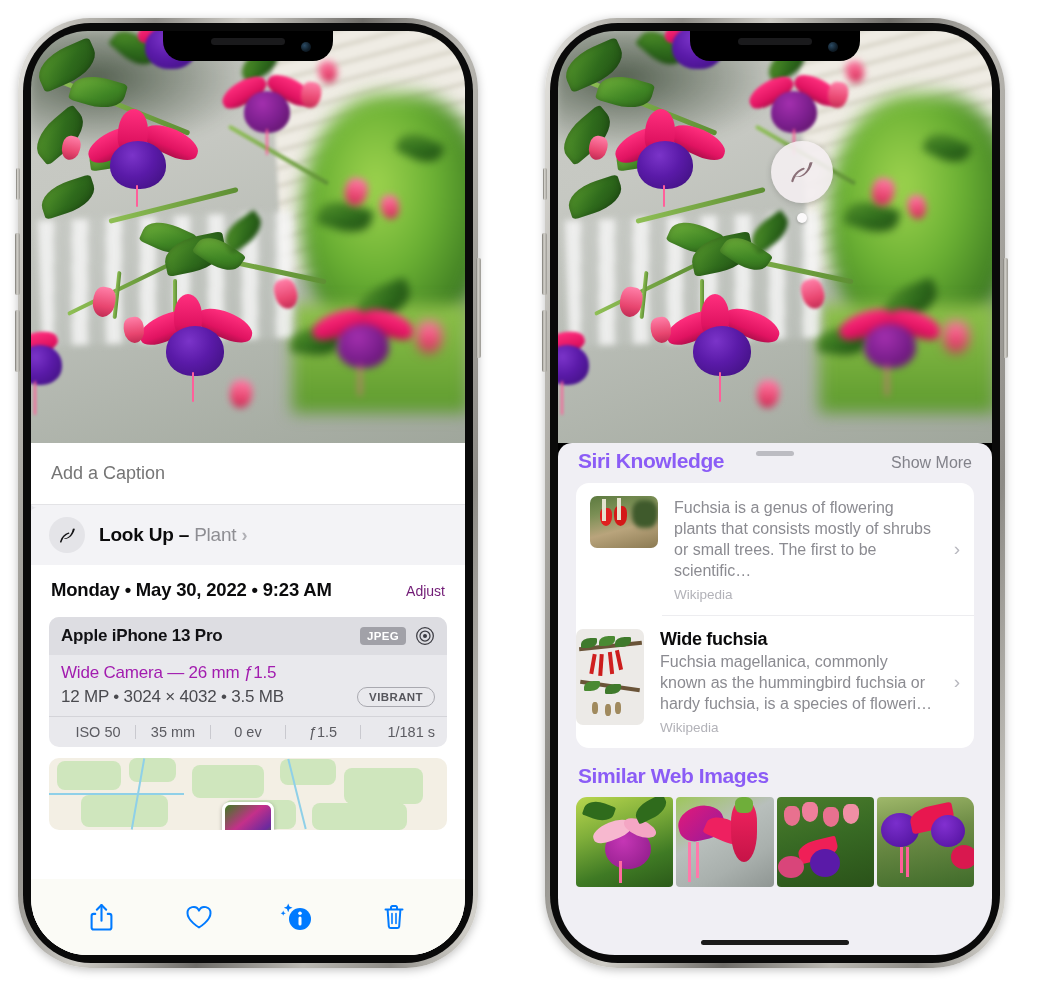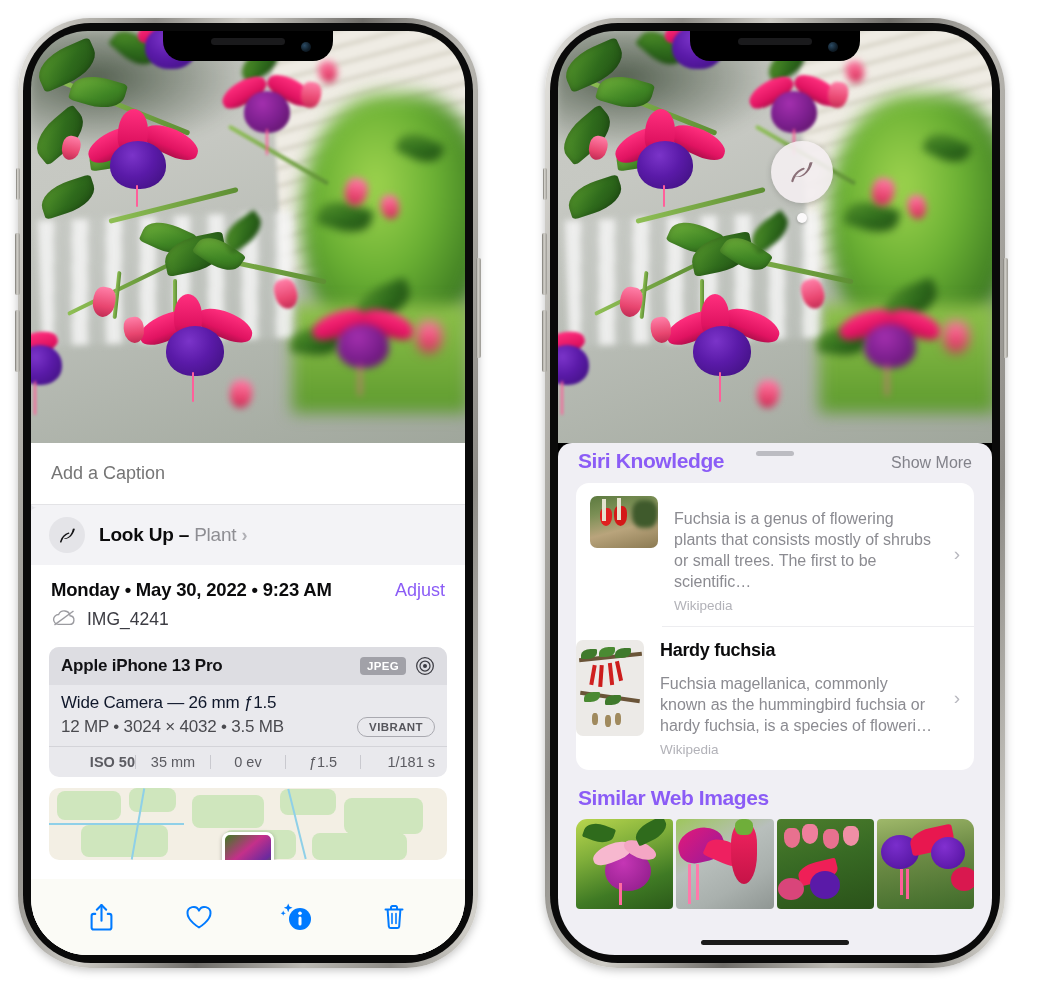--- a/index.html
+++ b/index.html
@@ -114,42 +114,42 @@
   .lookup-badge { position:relative; width:36px; height:36px; border-radius:50%; background:#e4e4e8;
      display:flex; align-items:center; justify-content:center; flex:0 0 auto; }
   .sparkle { position:absolute; left:-10px; top:-7px; color:#e4e4e8; font-size:20px; line-height:1; }
   .lookup-text { margin-left:14px; font-size:19px; font-weight:700; color:#0b0b0c; letter-spacing:-.2px; }
   .lookup-text .sub { font-weight:400; color:#8e8e93; }
   .chev-gray { color:#b0b0b5; font-size:18px; margin-left:5px; font-weight:600; }
 
   .meta-block { padding: 14px 20px 8px; background:#fff; }
   .meta-line1 { display:flex; align-items:baseline; justify-content:space-between; }
   .meta-date { font-size:18.5px; font-weight:700; color:#0b0b0c; letter-spacing:-.2px; }
-  .adjust { font-size:18px; color:#8b5cf6; }
+  .adjust { font-size:14px; color:#701a75; }
   .meta-line2 { display:flex; align-items:center; margin-top:7px; gap:10px; }
   .filename { font-size:17.5px; color:#3c3c43; }
 
   .camera-card { margin: 8px 18px 0; border-radius:10px; overflow:hidden; background:#e9e9ed; }
   .cam-head { display:flex; align-items:center; justify-content:space-between;
      padding: 9px 12px; background:#dddde2; }
   .cam-name { font-size:17px; font-weight:700; color:#111114; letter-spacing:-.2px; }
   .cam-head-right { display:flex; align-items:center; gap:9px; }
   .badge-jpeg { background:#a1a1a8; color:#fff; font-size:11.5px; font-weight:700;
      padding: 3px 7px; border-radius:4px; letter-spacing:.3px; }
   .aperture-ico { width:20px; height:20px; }
   .cam-body { padding: 8px 12px 9px; }
-  .cam-lens { font-size:17px; color:#0f172a; letter-spacing:-.2px; }
+  .cam-lens { font-size:17px; color:#a21caf; letter-spacing:-.2px; }
   .cam-row2 { display:flex; align-items:center; justify-content:space-between; margin-top:4px; }
   .cam-specs { font-size:17px; color:#4a4a4f; letter-spacing:-.2px; }
   .badge-vibrant { border:1px solid #a9a9b0; color:#56565c; font-size:11.5px; font-weight:600;
      padding: 3px 11px; border-radius:10px; letter-spacing:.4px; }
   .exif-row { display:flex; align-items:center; border-top:1px solid #d4d4d9;
      padding: 7px 12px; }
   .exif-cell { flex:1; text-align:center; font-size:14.5px; color:#5b5b61; }
-  .exif-cell:first-child { text-align:right;font-weight:bold; }
+  .exif-cell:first-child { text-align:center; }
   .exif-cell:last-child { text-align:right; }
   .exif-div { width:1px; height:14px; background:#c9c9cf; }
 
   .map-strip { margin: 11px 18px 0; height:72px; border-radius:10px; overflow:hidden; position:relative;
      background:#f3efe4; }
   .map-green { position:absolute; background:#cfe6bd; border-radius:8px; }
   .map-road { position:absolute; background:#8fd0e8; }
   .map-pin { position:absolute; left:50%; transform:translateX(-50%); bottom:-12px;
      width:52px; height:40px; border-radius:8px; border:3px solid #fff; overflow:hidden;
      background:linear-gradient(140deg,#3e7c22,#c4308a 45%,#6b2a9e 80%,#4f7a23); box-shadow:0 1px 4px rgba(0,0,0,.28); }
@@ -185,21 +185,21 @@
   .kcard { margin: 0 18px; background:#fff; border-radius:13px; overflow:hidden; }
   .krow { display:flex; align-items:flex-start; padding: 13px 12px 13px 14px; position:relative; }
   .krow + .krow { border-top: 1px solid #ededf0; margin-left: 86px; padding-left: 0; }
   .krow + .krow .kthumb-slot { margin-left: -86px; }
   .kthumb-slot { width:72px; flex:0 0 auto; }
   .kthumb { width:68px; border-radius:7px; overflow:hidden; position:relative; }
   .kthumb.h1 { height:52px; }
   .kthumb.h2 { height:96px; }
   .ktext { flex:1; padding-left: 12px; padding-right: 26px; }
   .ktitle { font-size:18px; font-weight:700; color:#0b0b0c; letter-spacing:-.3px; }
-  .kdesc { font-size:16px; line-height:1.31; color:#8b8b91; margin-top:13px; }
+  .kdesc { font-size:16px; line-height:1.31; color:#8b8b91; margin-top:2px; }
   .ksrc { font-size:13.5px; color:#b2b2b8; margin-top:5px; }
   .kchev { position:absolute; right:14px; top:50%; transform:translateY(-50%);
      color:#b8b8bf; font-size:19px; }
 
   .sec-title2 { padding: 16px 20px 9px; }
   .web-row { display:flex; gap:3px; padding: 0 18px; }
   .web-thumb { flex:1; height:90px; border-radius:4px; overflow:hidden; position:relative; }
   .web-thumb:first-child { border-top-left-radius:11px; }
   .web-thumb:last-child  { border-top-right-radius:11px; }
   .home-ind-right { position:absolute; left:50%; transform:translateX(-50%); bottom:10px;
@@ -325,29 +325,20 @@
               <path d="M20.5 4.2c-1.1 4.6-3.4 8.2-6.8 10.3-2.5 1.5-5 1.7-6.8 1.3-.7 1-1.3 2.2-1.7 3.5a.9.9 0 1 1-1.7-.5c1.5-5.1 5-8.6 9.7-10.2a.75.75 0 0 1 .5 1.4c-3 1-5.4 2.9-7 5.6 1.4.2 3.3 0 5.2-1.2 3.1-1.9 5.1-5.3 6-9.4a1 1 0 0 1 1.3-.8c.5.1.9 0 1.3 0z" fill="#141416"></path>
             </svg>
           </span>
           <span class="lookup-text"><span>Look Up – </span><span class="sub">Plant</span><span class="chev-gray">›</span></span>
         </div>
 
         <div class="meta-block">
           <div class="meta-line1">
             <span class="meta-date">Monday • May 30, 2022 • 9:23 AM</span>
             <span class="adjust">Adjust</span>
-          </div>
-          <div class="meta-line2">
-            <span>
-              <svg width="26" height="19" viewBox="0 0 30 22" aria-hidden="true">
-                <path d="M8.5 19h13a5 5 0 0 0 .6-9.96A7 7 0 0 0 8.8 7.6 4.7 4.7 0 0 0 8.5 19z" fill="none" stroke="#9b9ba0" stroke-width="1.6"></path>
-                <line x1="4" y1="19.5" x2="26" y2="3.5" stroke="#9b9ba0" stroke-width="1.6"></line>
-              </svg>
-            </span>
-            <span class="filename">IMG_4241</span>
           </div>
         </div>
 
         <div class="camera-card">
           <div class="cam-head">
             <span class="cam-name">Apple iPhone 13 Pro</span>
             <span class="cam-head-right">
               <span class="badge-jpeg">JPEG</span>
               <span class="aperture-ico">
                 <svg width="20" height="20" viewBox="0 0 24 24" aria-hidden="true">
@@ -576,21 +567,21 @@
                 <span style="position:absolute;left:60%;top:22%;width:4px;height:20px;background:#cc1c1c;display:block;transform:rotate(-12deg);"></span>
                 <span style="position:absolute;left:6%;top:58%;width:88%;height:4px;background:#6a5438;display:block;transform:rotate(8deg);"></span>
                 <span style="position:absolute;left:12%;top:54%;width:16px;height:10px;border-radius:60% 10%;background:#4a8a32;display:block;"></span>
                 <span style="position:absolute;left:42%;top:58%;width:16px;height:10px;border-radius:60% 10%;background:#3f7a2c;display:block;"></span>
                 <span style="position:absolute;left:24%;top:76%;width:6px;height:12px;border-radius:40%;background:#a08a5e;display:block;"></span>
                 <span style="position:absolute;left:42%;top:78%;width:6px;height:12px;border-radius:40%;background:#a08a5e;display:block;"></span>
                 <span style="position:absolute;left:58%;top:76%;width:6px;height:12px;border-radius:40%;background:#a08a5e;display:block;"></span>
               </span>
             </span>
             <span class="ktext">
-              <span class="ktitle" style="display:block;">Hardy fuchsia</span>
+              <span class="ktitle" style="display:block;">Wide fuchsia</span>
               <span class="kdesc" style="display:block;">Fuchsia magellanica, commonly known as the hummingbird fuchsia or hardy fuchsia, is a species of floweri…</span>
               <span class="ksrc" style="display:block;">Wikipedia</span>
             </span>
             <span class="kchev">›</span>
           </div>
         </div>
 
         <div class="sec-title2">
           <span class="sec-title">Similar Web Images</span>
         </div>

